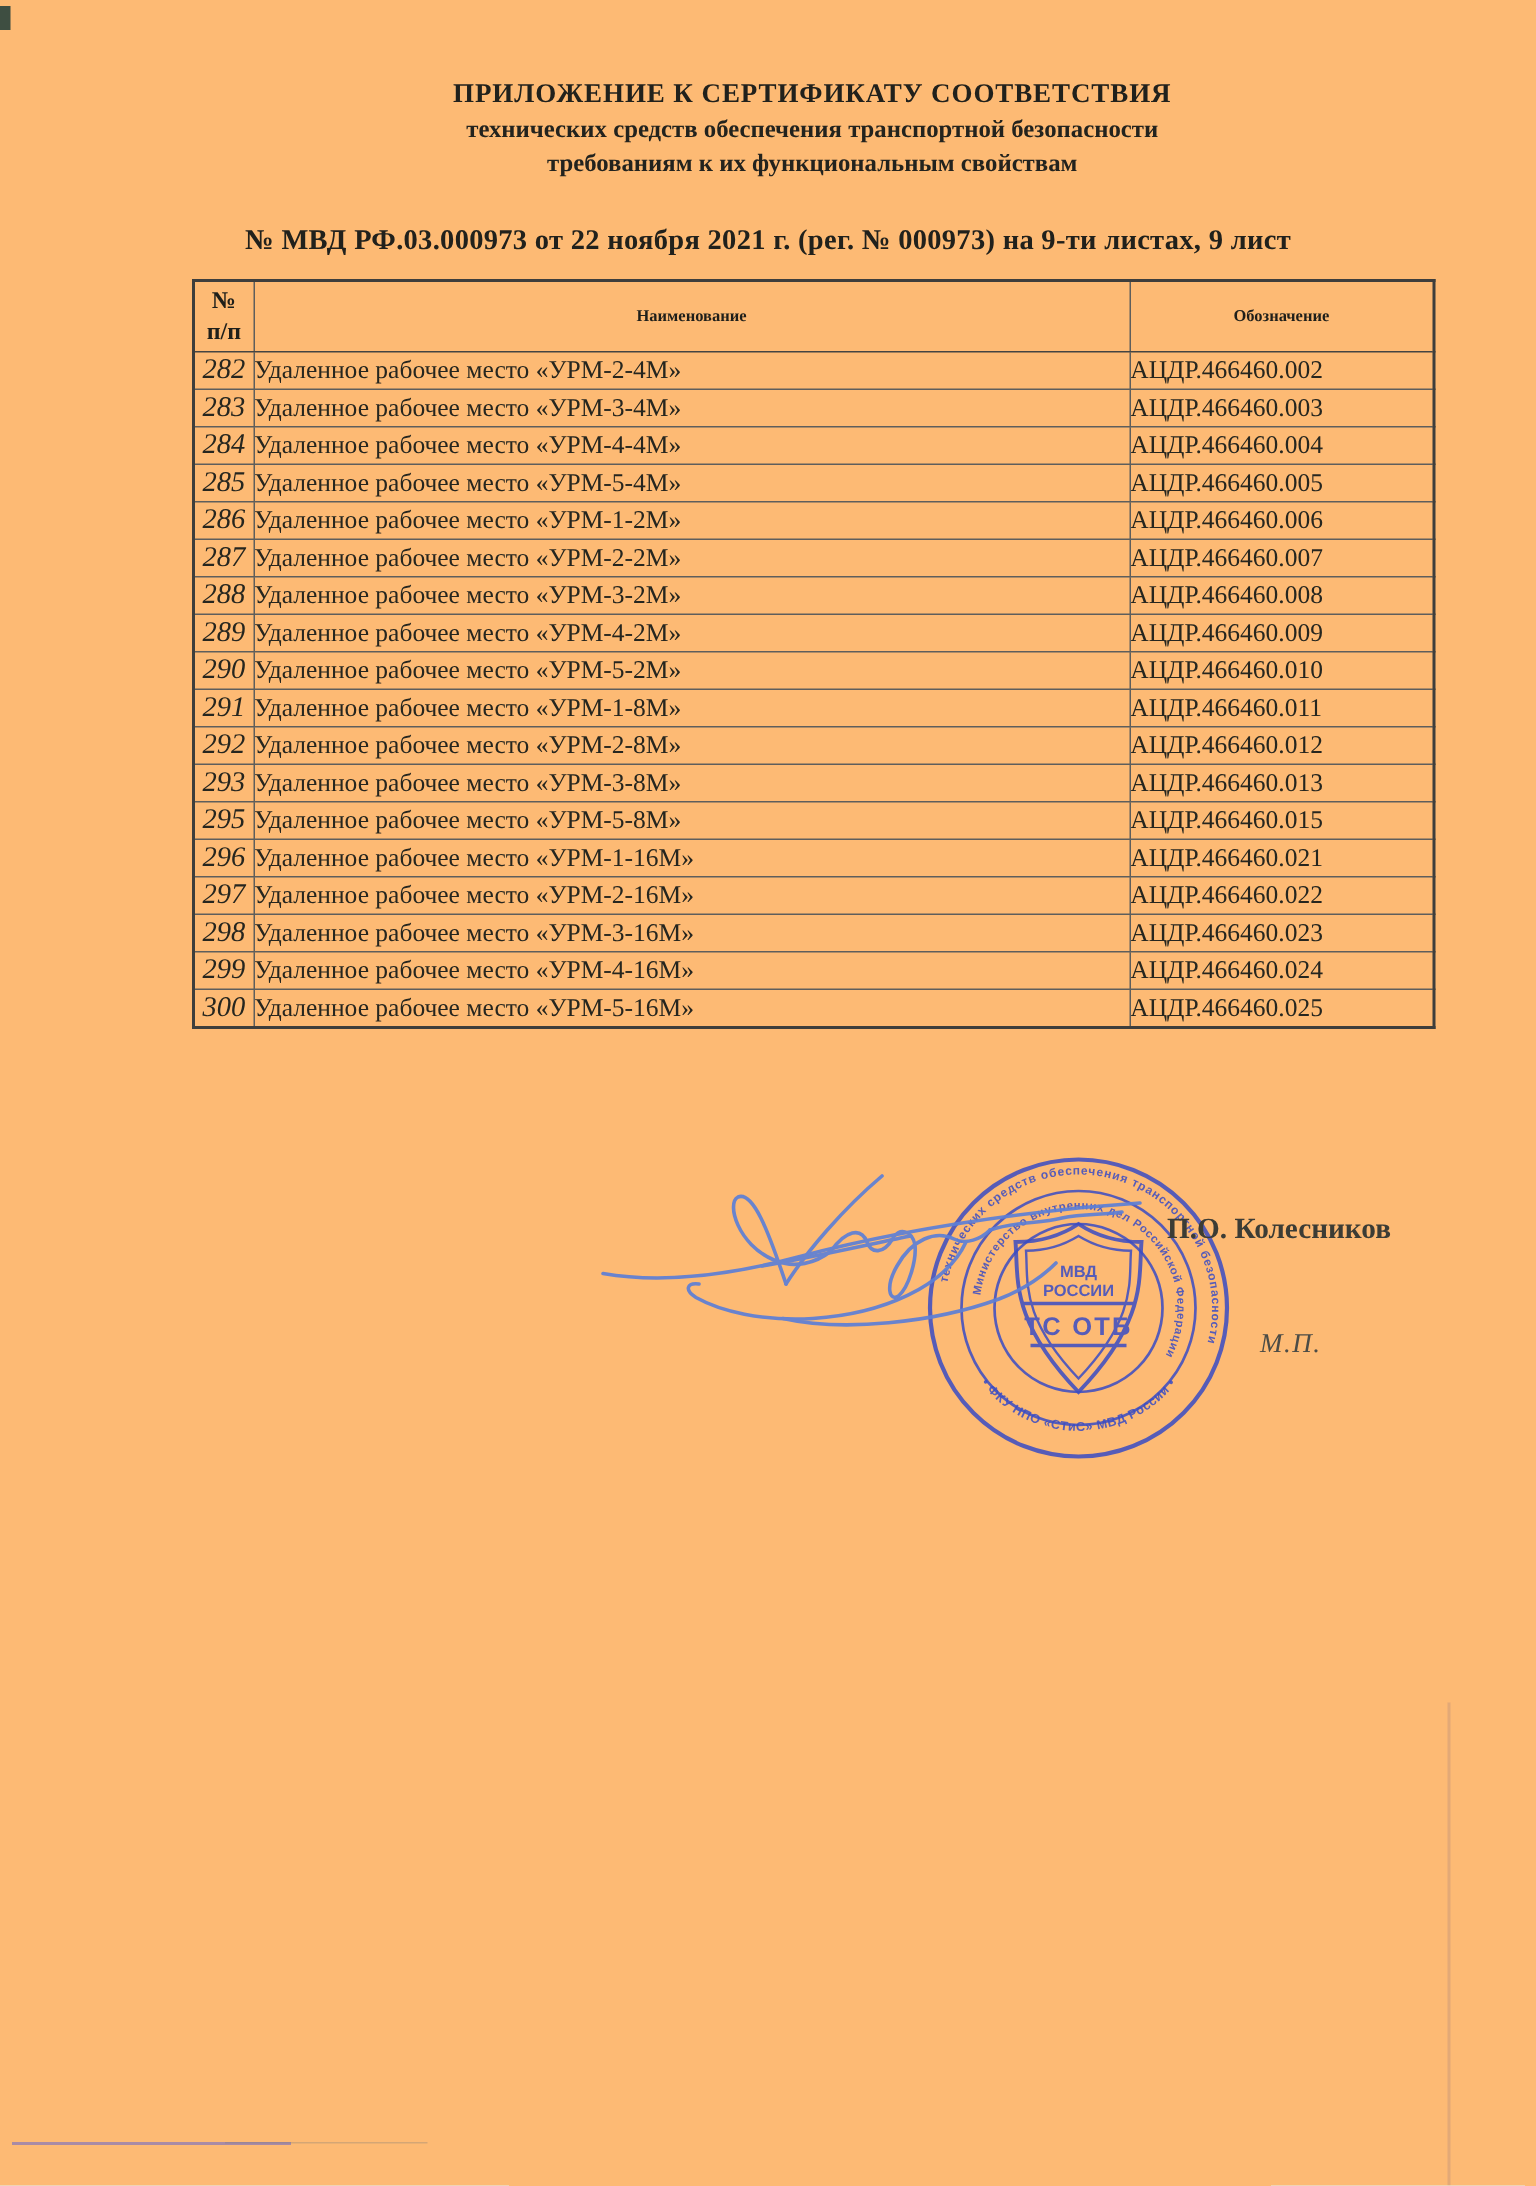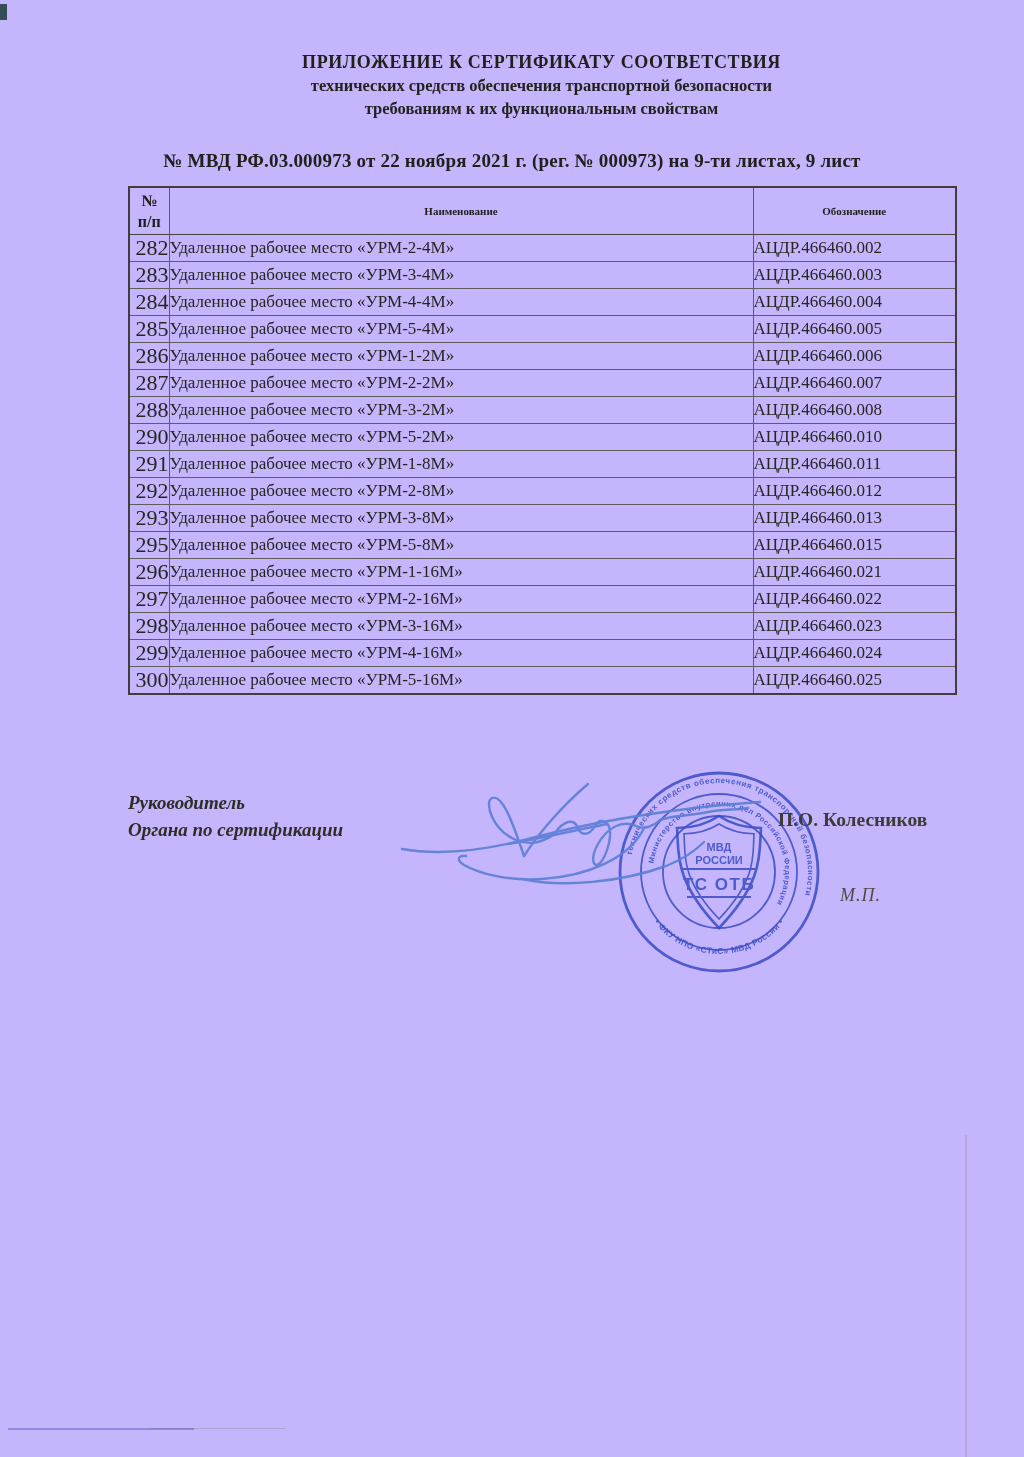--- a/index.html
+++ b/index.html
@@ -1,20 +1,20 @@
 <!DOCTYPE html>
 <html lang="ru"><head>
 <meta charset="utf-8">
 <style>
   html,body{margin:0;padding:0;background:#e8e8e8;}
   .page{
     position:relative;
     width:1024px;height:1457px;
     margin:0 auto;
-    background:#c4b5fd;
+    background:#fdba74;
     font-family:"Liberation Serif","DejaVu Serif",serif;
     color:#24241f;
     overflow:hidden;
   }
   .scan-mark-topleft{
     position:absolute;left:0;top:4px;width:7px;height:16px;
     background:#1c3b38;opacity:.85;
   }
   .scan-edge-right{
     position:absolute;left:965px;top:1135px;width:2px;height:322px;
@@ -52,21 +52,21 @@
     border:1px solid #5e5e5c;
     padding:0;overflow:hidden;white-space:nowrap;
   }
   table.cert{border:2px solid #3e3e3c;}
   table.cert th{
     height:46px;font-weight:bold;text-align:center;vertical-align:middle;
     font-size:11px;border-bottom:1.5px solid #444442;color:#1f1f1a;
   }
   table.cert th.h-num{font-size:16px;line-height:21px;}
   table.cert td{height:24px;vertical-align:middle;}
-  td.c-num{text-align:right;font-size:22px;}
+  td.c-num{text-align:center;font-size:19px;font-style:italic;}
   td.c-name{padding-left:13px;}
   td.c-des{padding-left:13px;}
   .role-block{
     position:absolute;left:128px;top:789px;
     font-weight:bold;font-style:italic;font-size:19px;line-height:27px;
     color:#2e2e26;
   }
   .signer-name{
     position:absolute;left:778px;top:809px;z-index:5;
     font-weight:bold;font-size:19.5px;color:#3c3c35;
@@ -148,20 +148,25 @@
       <td class="c-name">Удаленное рабочее место «УРМ-2-2М»</td>
       <td class="c-des">АЦДР.466460.007</td>
     </tr>
 
     <tr>
       <td class="c-num">288</td>
       <td class="c-name">Удаленное рабочее место «УРМ-3-2М»</td>
       <td class="c-des">АЦДР.466460.008</td>
     </tr>
 
+    <tr>
+      <td class="c-num">289</td>
+      <td class="c-name">Удаленное рабочее место «УРМ-4-2М»</td>
+      <td class="c-des">АЦДР.466460.009</td>
+    </tr>
 
     <tr>
       <td class="c-num">290</td>
       <td class="c-name">Удаленное рабочее место «УРМ-5-2М»</td>
       <td class="c-des">АЦДР.466460.010</td>
     </tr>
 
     <tr>
       <td class="c-num">291</td>
       <td class="c-name">Удаленное рабочее место «УРМ-1-8М»</td>
@@ -212,24 +217,20 @@
     </tr>
 
     <tr>
       <td class="c-num">300</td>
       <td class="c-name">Удаленное рабочее место «УРМ-5-16М»</td>
       <td class="c-des">АЦДР.466460.025</td>
     </tr>
   </tbody>
   </table>
 
-  <div class="role-block">
-    <div>Руководитель</div>
-    <div>Органа по сертификации</div>
-  </div>
 
   <div class="stamp-wrap">
     <svg viewBox="0 0 212 212" width="212" height="212">
       <g fill="none" stroke="#3a4cc4" opacity="0.85">
         <circle cx="106" cy="106" r="99" stroke-width="2.8"></circle>
         <circle cx="106" cy="106" r="78" stroke-width="1.8"></circle>
         <circle cx="106" cy="106" r="56" stroke-width="1.8"></circle>
       </g>
       <defs>
         <path id="ringOuterTop" d="M 17,106 A 89,89 0 0 1 195,106 A 89,89 0 0 1 17,106"></path>

